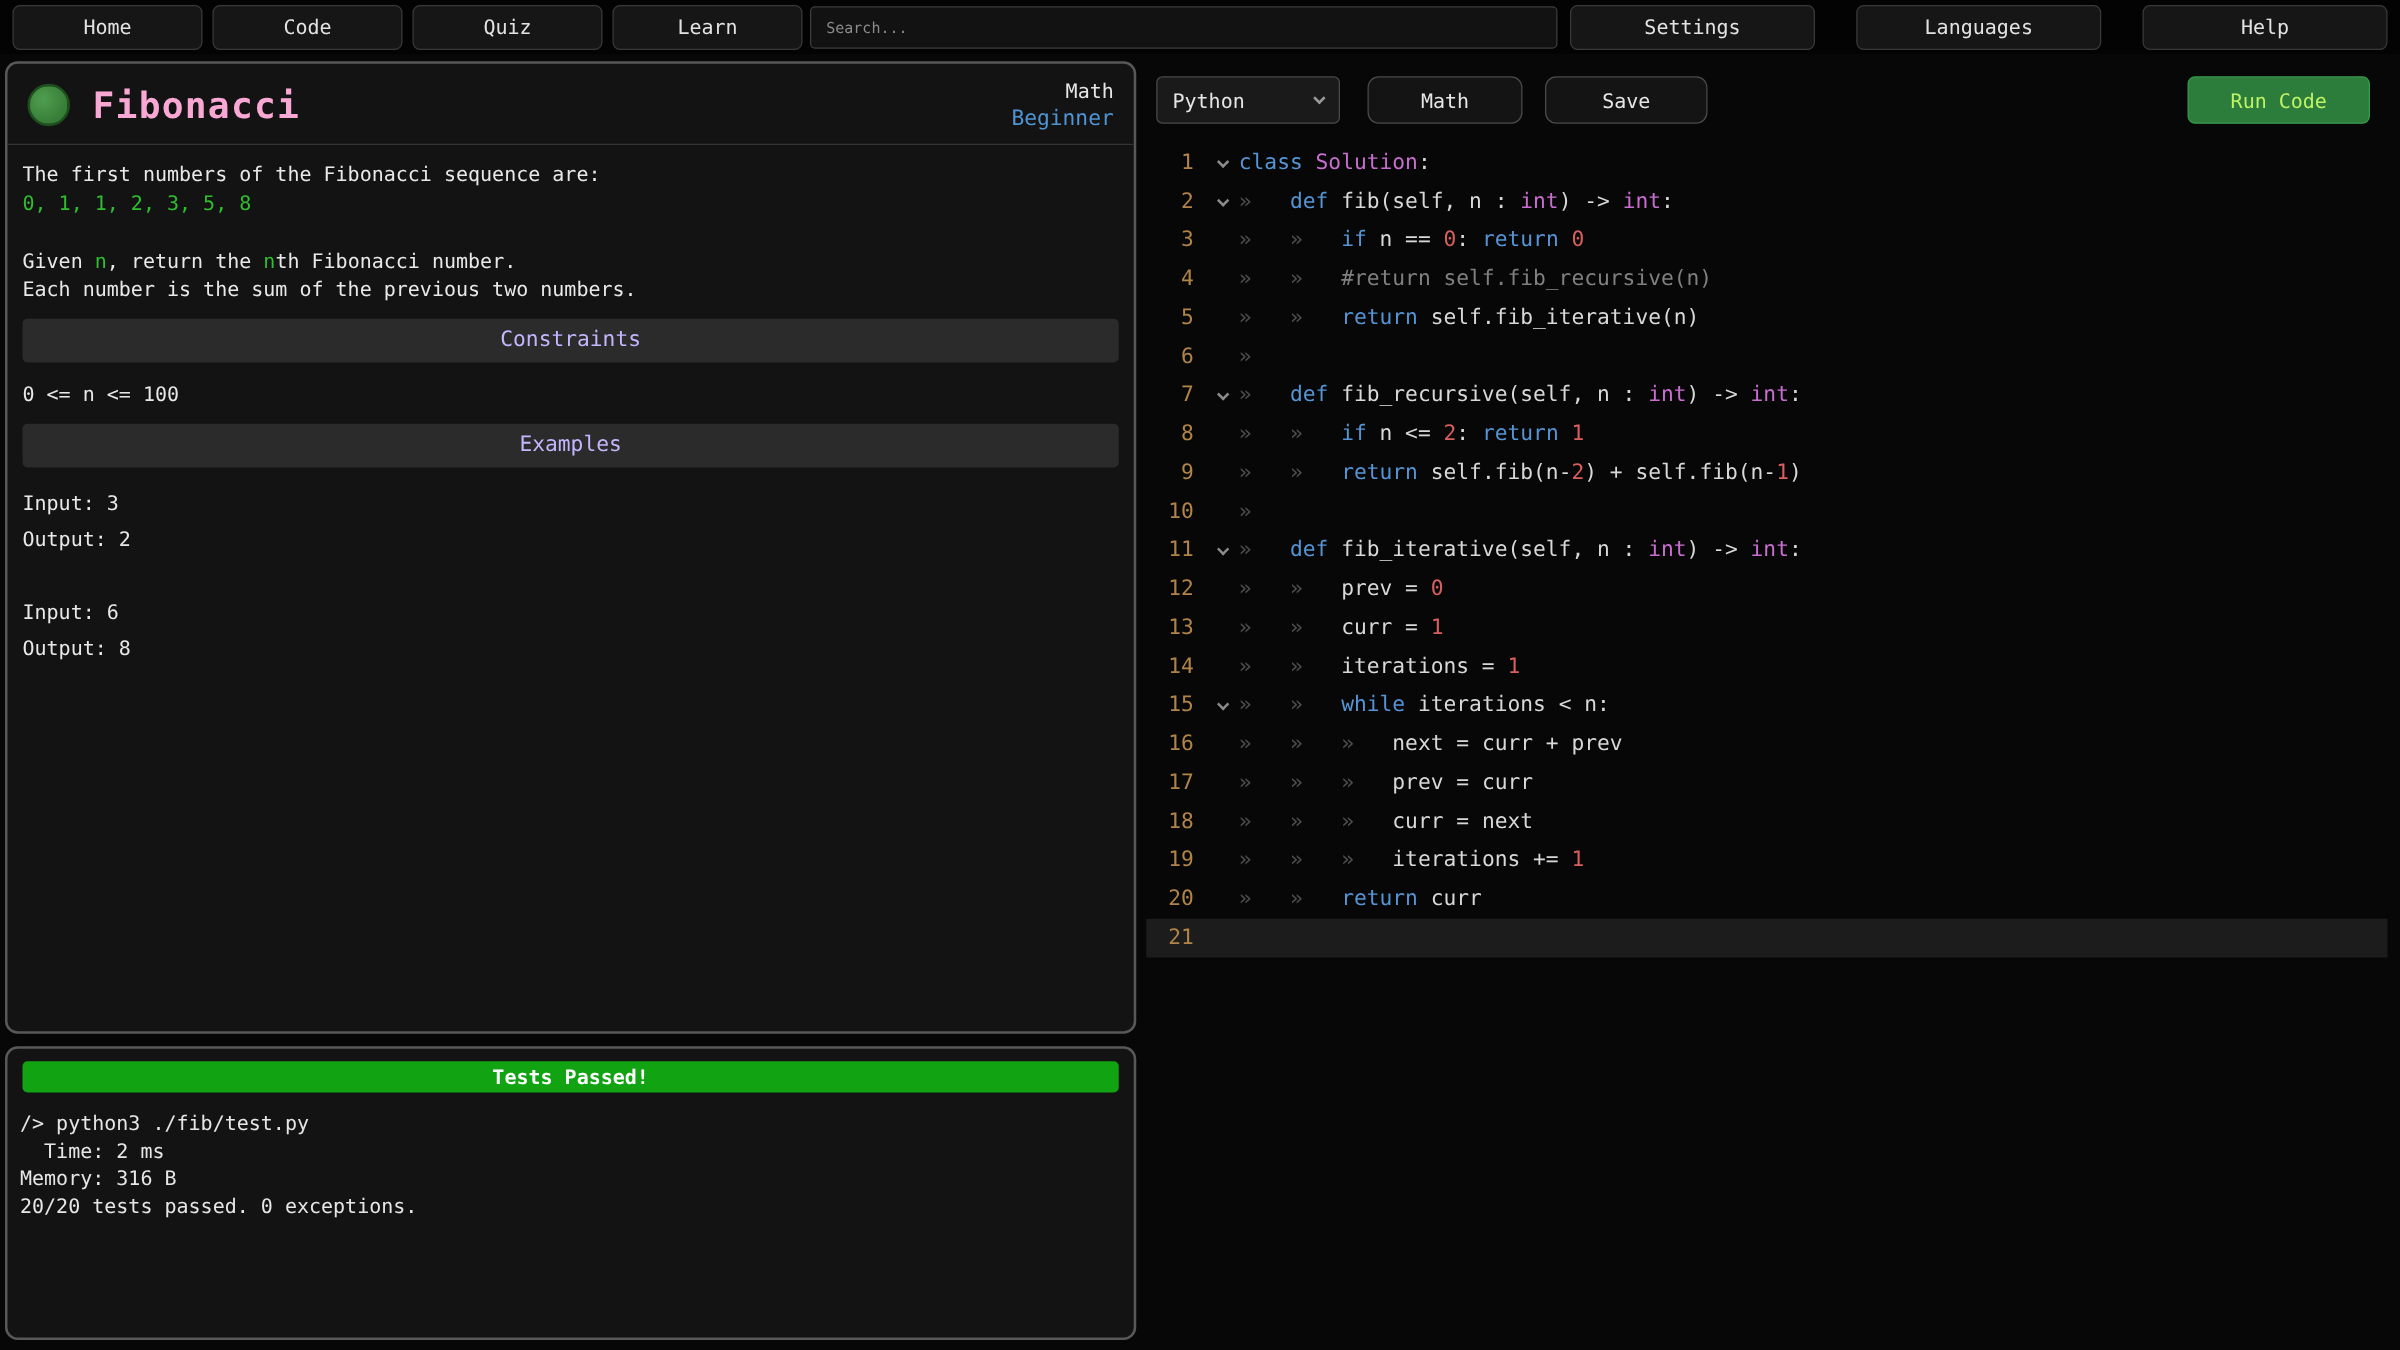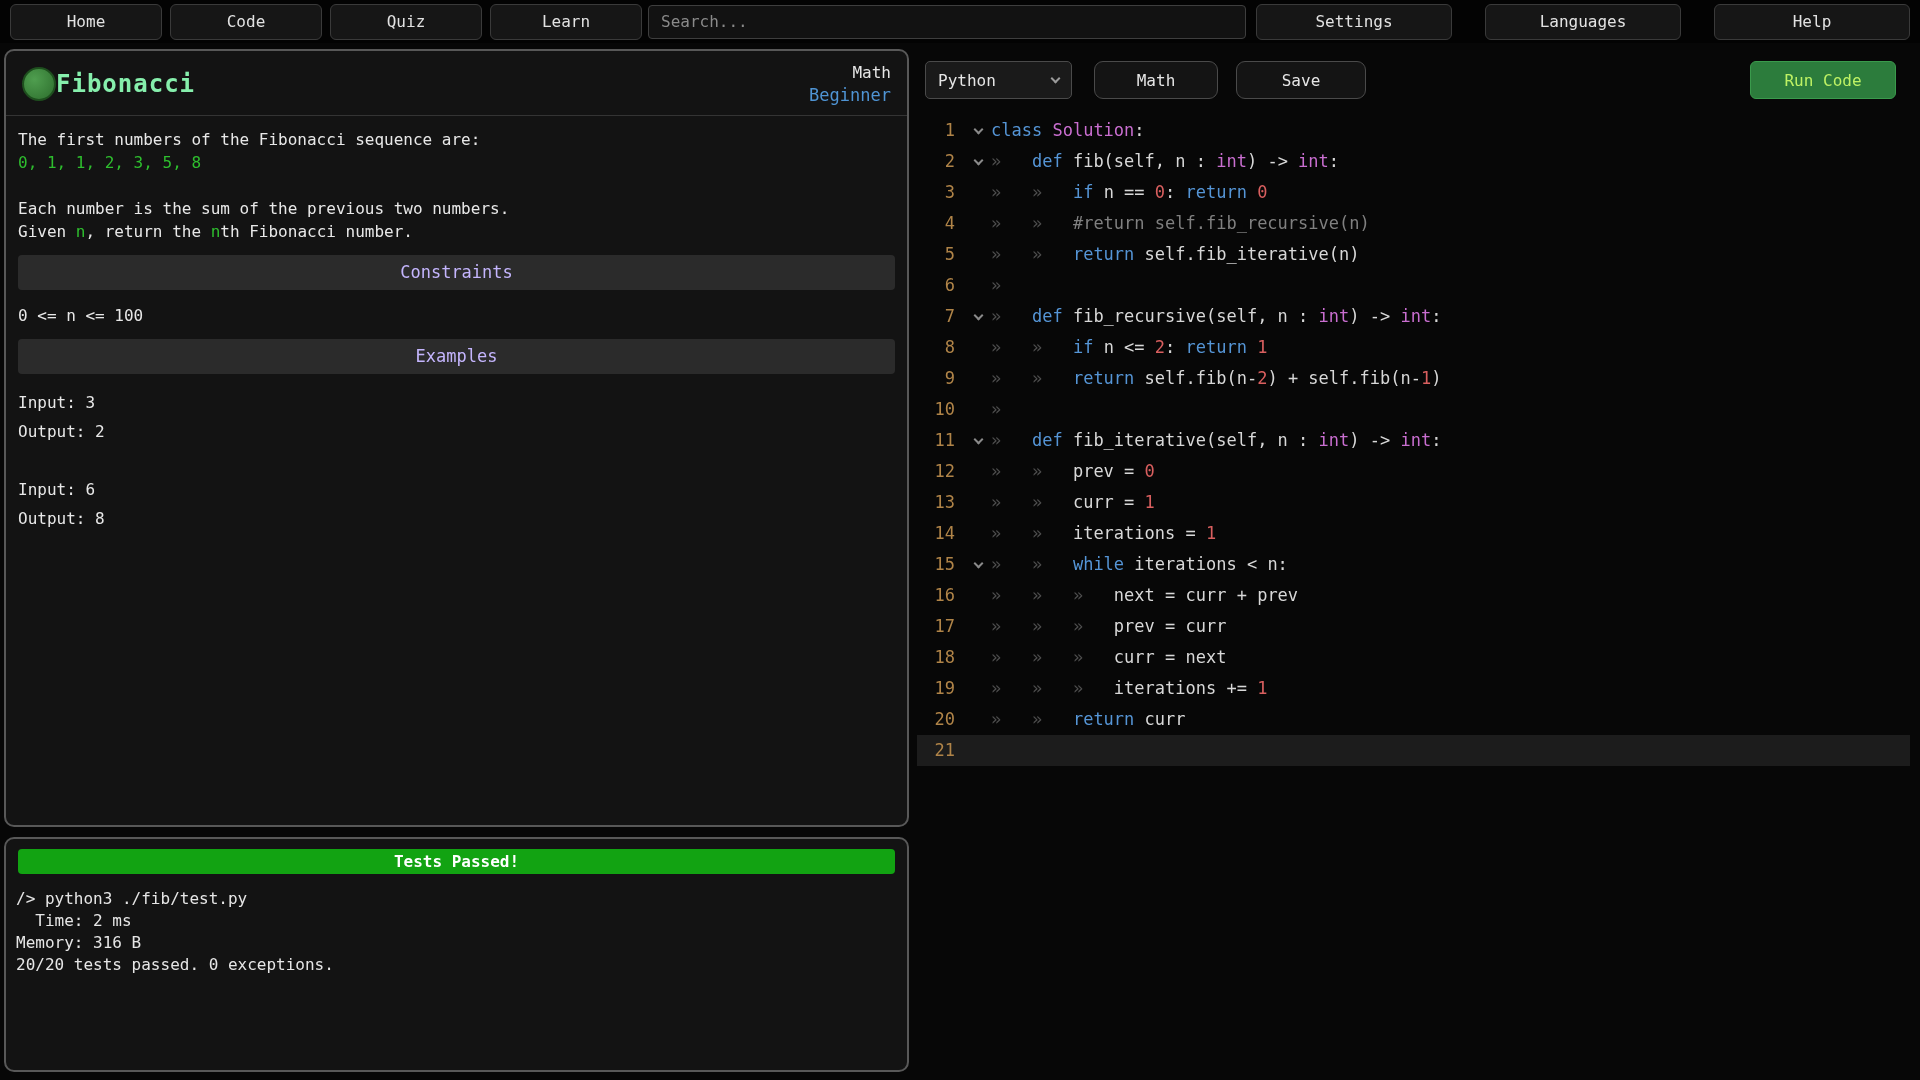--- a/index.html
+++ b/index.html
@@ -33,21 +33,21 @@
   .nav-group.right .nav-btn { width: 196px; }
   .search {
     flex: 1;
     height: 34px;
     margin-left: 6px;
     background: #121212;
     border: 1px solid #3e3e3e;
     border-radius: 4px;
     color: #cfcfcf;
     font-family: "DejaVu Sans Mono", monospace;
-    font-size: 16px;
+    font-size: 12px;
     padding: 0 12px;
     outline: none;
   }
   .search::placeholder { color: #8a8a8a; }
 
   
   .main {
     display: flex;
     height: 1037px;
     padding: 6px 10px 8px 4px;
@@ -80,23 +80,24 @@
     border-bottom: 1px solid #343434;
   }
   .status-dot {
     width: 34px; height: 34px;
     border-radius: 50%;
     background: radial-gradient(circle at 35% 35%, #4f9e4f, #2d6e2d);
     border: 2px solid #1e4f1e;
     flex: none;
   }
   .prob-title {
-    font-size: 24px;
+    font-size: 29px;
     font-weight: bold;
-    color: #86efac;
+    color: #f9a8d4;
+    margin-left: 18px;
     letter-spacing: 1px;
   }
   .prob-meta {
     margin-left: auto;
     display: flex;
     flex-direction: column;
     align-items: flex-end;
     gap: 3px;
   }
   .prob-category { font-size: 16px; color: #e6e6e6; }
@@ -256,22 +257,22 @@
         </div>
       </header>
 
       <div class="prob-body">
         <div class="desc-block">
           <div>The first numbers of the Fibonacci sequence are:</div>
           <div class="green-text">0, 1, 1, 2, 3, 5, 8</div>
         </div>
 
         <div>
+          <div><span>Given </span><span class="green-text">n</span><span>, return the </span><span class="green-text">n</span><span>th Fibonacci number.</span></div>
           <div>Each number is the sum of the previous two numbers.</div>
-          <div><span>Given </span><span class="green-text">n</span><span>, return the </span><span class="green-text">n</span><span>th Fibonacci number.</span></div>
         </div>
 
         <div class="section-bar">Constraints</div>
         <div class="constraint-text">0 &lt;= n &lt;= 100</div>
 
         <div class="section-bar">Examples</div>
 
         <div class="example">
           <div>Input: 3</div>
           <div>Output: 2</div>

